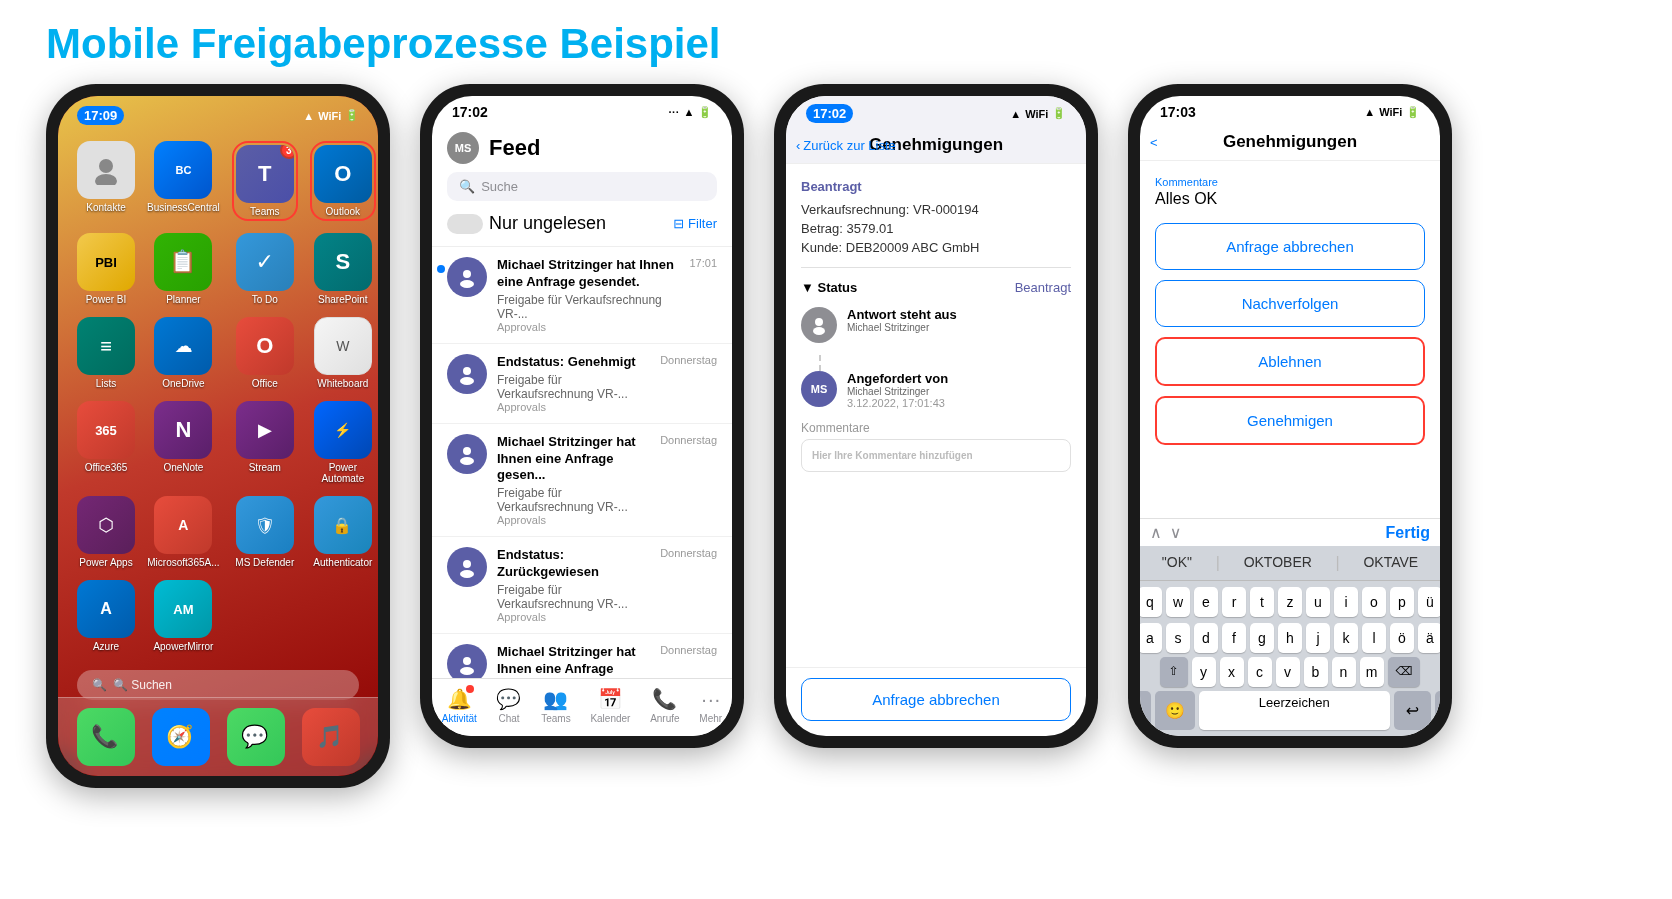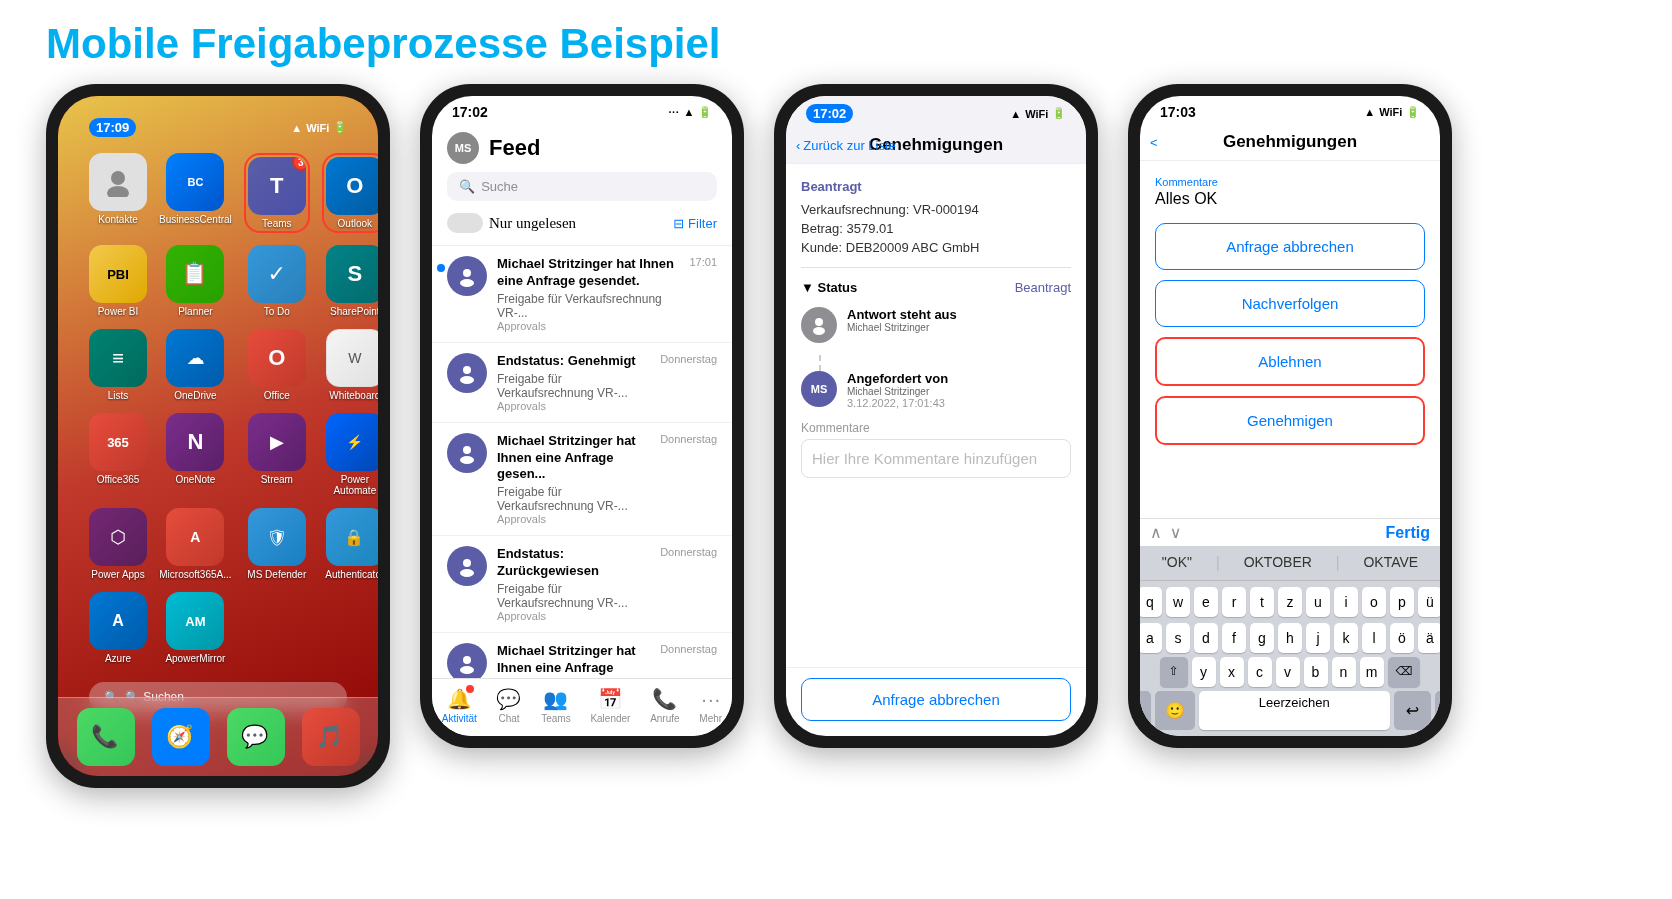--- a/index.html
+++ b/index.html
@@ -59,21 +59,21 @@
     .status-bar.dark { color: #fff; }
     .status-bar .time { font-weight: 700; font-size: 14px; }
     .status-icons { display: flex; gap: 4px; align-items: center; font-size: 11px; }
 
     
     .home-screen {
       width: 100%;
       height: 100%;
       background: linear-gradient(160deg, #e8c44a 0%, #c0392b 50%, #8B0000 100%);
       position: relative;
-      padding: 16px;
+      padding: 4px;
     }
     .home-status { background: transparent; padding: 6px 15px; }
     .home-status .status-icons { color: #fff; }
     .app-grid {
       display: grid;
       grid-template-columns: repeat(4, 1fr);
       gap: 12px;
       padding: 10px 15px;
     }
     .app-item {
@@ -214,21 +214,21 @@
       color: #8e8e93;
       font-size: 13px;
       margin-bottom: 6px;
     }
     .filter-row {
       display: flex;
       justify-content: space-between;
       align-items: center;
       padding: 6px 0;
     }
-    .toggle-row { display: flex; align-items: center; gap: 6px; font-size: 15px; font-family: Liberation Serif, serif; }
+    .toggle-row { display: flex; align-items: center; gap: 6px; font-size: 18px; }
     .toggle {
       width: 36px;
       height: 20px;
       background: #e0e0e0;
       border-radius: 10px;
     }
     .filter-btn {
       display: flex;
       align-items: center;
       gap: 4px;
@@ -373,23 +373,24 @@
     .timeline-text { flex: 1; }
     .timeline-name { font-size: 13px; font-weight: 600; }
     .timeline-status { font-size: 10px; color: #666; }
     .timeline-time { font-size: 11px; color: #999; }
     .comment-section { margin-top: 12px; }
     .comment-label { font-size: 12px; color: #999; margin-bottom: 4px; }
     .comment-input {
       border: 1px solid #e0e0e0;
       border-radius: 8px;
       padding: 10px;
-      font-size: 15px;
+      font-size: 10px;
       color: #bbb;
       width: 100%;
+      font-weight: bold;
     }
     .bottom-btn-area {
       padding: 10px 15px 15px;
       border-top: 1px solid #eee;
     }
     .btn-outline {
       width: 100%;
       padding: 12px;
       border: 1px solid #007AFF;
       border-radius: 10px;

